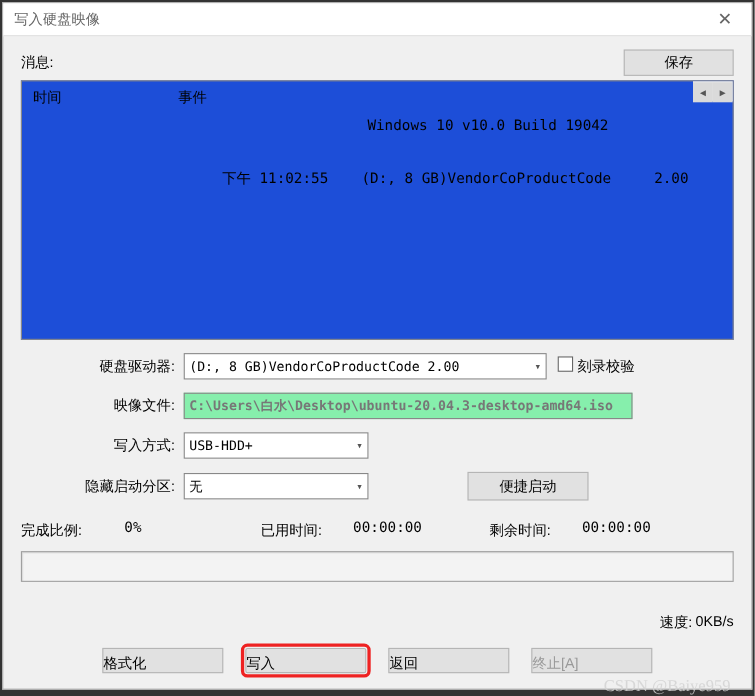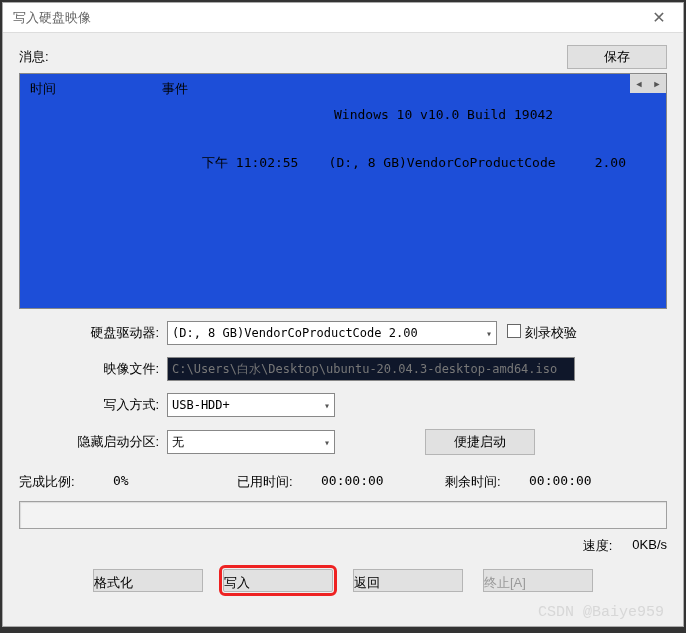--- a/index.html
+++ b/index.html
@@ -137,21 +137,22 @@
     right: 4px;
     font-size: 10px;
     color: #555;
   }
   .sel-drive { width: 330px; }
   .sel-write { width: 168px; }
   .sel-hidden { width: 168px; }
   .textfield {
     width: 408px;
     color: #777;
-    background: #0f172a;
+    background: #86efac;
+    font-weight: bold;
   }
   .checkbox-wrap {
     display: flex;
     align-items: flex-start;
     margin-left: 10px;
     gap: 4px;
   }
   .checkbox {
     width: 14px;
     height: 14px;
@@ -179,22 +180,22 @@
   .progressbar {
     height: 28px;
     border: 1px solid #a0a0a0;
     background: #f3f3f3;
     box-shadow: inset 1px 1px 1px rgba(0,0,0,0.1);
     margin-top: 10px;
   }
   .speed-row {
     display: flex;
     justify-content: flex-end;
-    margin-top: 8px;
-    gap: 20px;
+    margin-top: 28px;
+    gap: 3px;
     font-size: 13px;
   }
 
   .btn-row {
     display: flex;
     justify-content: center;
     gap: 20px;
     margin-top: 14px;
   }
   .btn {
@@ -211,23 +212,23 @@
     cursor: default;
   }
   .btn.highlight {
     outline: 3px solid #e22;
     outline-offset: 1px;
     border-radius: 2px;
   }
   .watermark {
     position: absolute;
     right: 22px;
-    bottom: 12px;
+    bottom: 0;
     color: rgba(210,210,210,0.85);
-    font-family: Liberation Mono, monospace;
+    font-family: Liberation Serif, serif;
     font-size: 15px;
     pointer-events: none;
   }
 </style>
 </head>
 <body>
 
 <div class="window">
   <div class="titlebar">
     <span class="title">写入硬盘映像</span>

